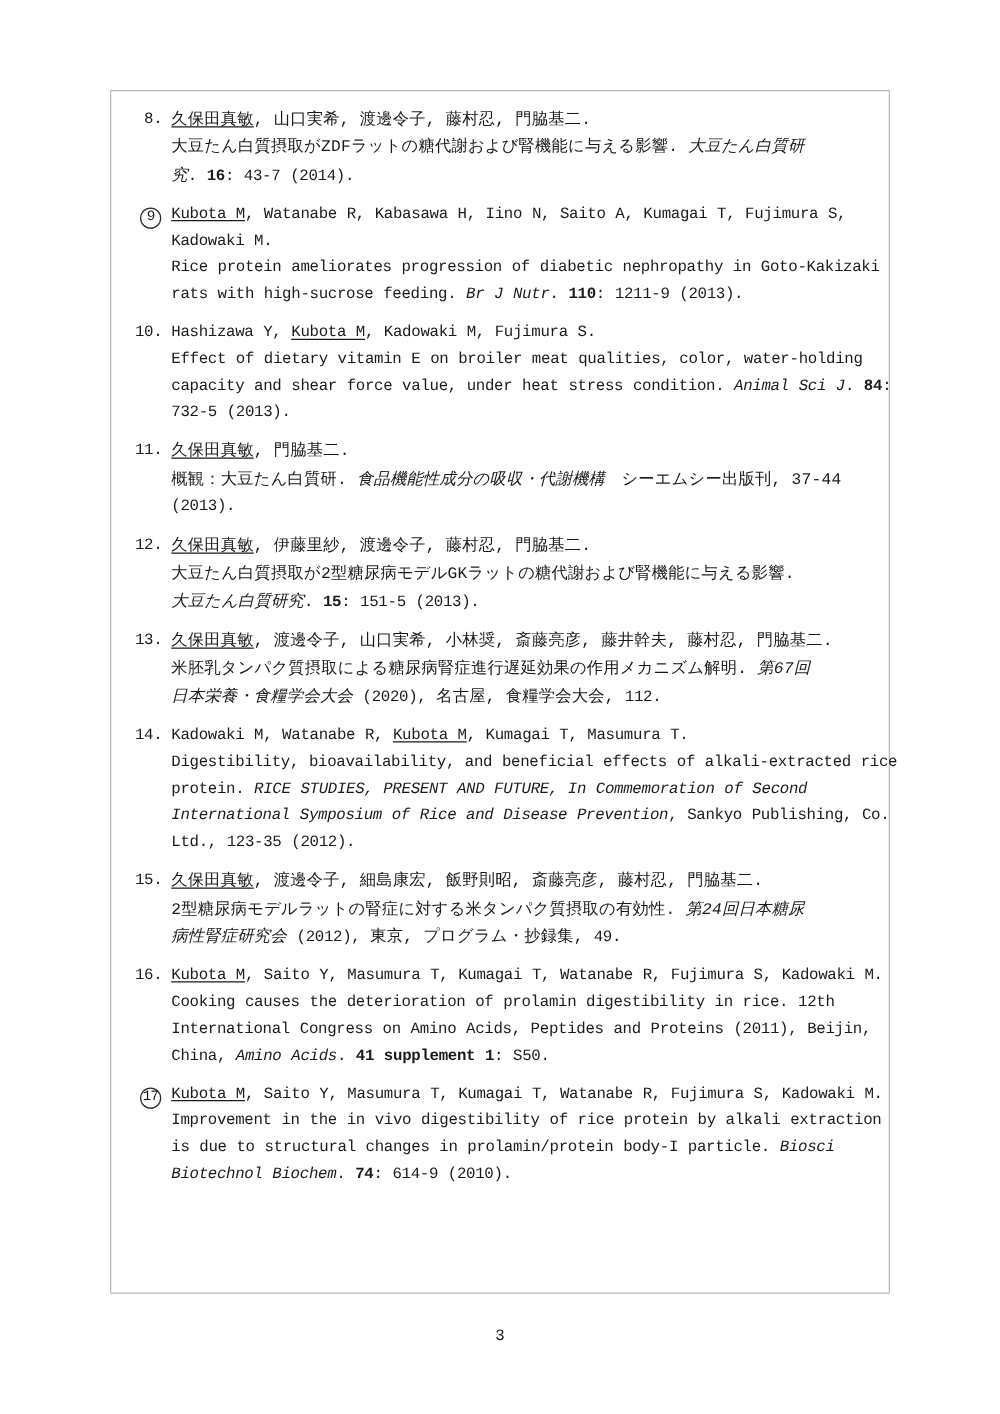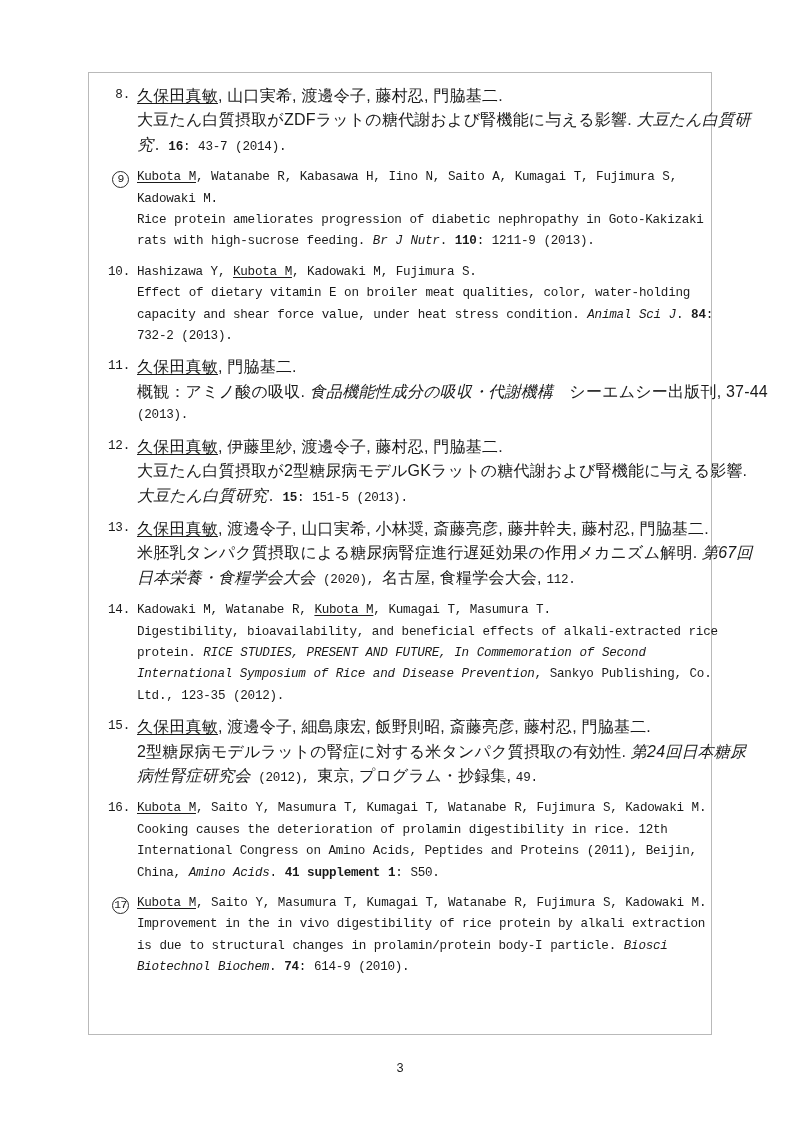--- a/index.html
+++ b/index.html
@@ -77,22 +77,22 @@
     font-family: "Liberation Mono", "DejaVu Sans Mono", monospace;
     font-size: 12.6px;
     line-height: 21.4px;
     letter-spacing: -0.25px;
     word-spacing: 0.5px;
   }
 
   .line { white-space: nowrap; }
 
   .jp {
-    font-family: Liberation Sans, sans-serif;
-    font-size: 16px;
+    font-family: Liberation Mono, monospace;
+    font-size: 13px;
     letter-spacing: 0.2px;
     word-spacing: 0;
   }
   .jp.ital { font-style: italic; }
 
   .u { text-decoration: underline; text-underline-offset: 2px; }
   .i { font-style: italic; }
   .b { font-weight: bold; }
 
   #page-number {
@@ -127,28 +127,28 @@
           <div class="line"><span class="">Rice protein ameliorates progression of diabetic nephropathy in Goto-Kakizaki</span></div>
           <div class="line"><span class="">rats with high-sucrose feeding. </span><span class="i">Br J Nutr</span><span class="">. </span><span class="b">110</span><span class="">: 1211-9 (2013).</span></div>
         </div>
       </div>
       <div class="ref">
         <div class="marker">10.</div>
         <div class="body">
           <div class="line"><span class="">Hashizawa Y, </span><span class="u">Kubota M</span><span class="">, Kadowaki M, Fujimura S.</span></div>
           <div class="line"><span class="">Effect of dietary vitamin E on broiler meat qualities, color, water-holding</span></div>
           <div class="line"><span class="">capacity and shear force value, under heat stress condition. </span><span class="i">Animal Sci J</span><span class="">. </span><span class="b">84</span><span class="">:</span></div>
-          <div class="line"><span class="">732-2 (2013).</span></div>
+          <div class="line"><span class="">732-5 (2013).</span></div>
         </div>
       </div>
       <div class="ref">
         <div class="marker">11.</div>
         <div class="body">
           <div class="line"><span class="jp u">久保田真敏</span><span class="jp">, 門脇基二.</span></div>
-          <div class="line"><span class="jp">概観：アミノ酸の吸収. </span><span class="jp ital">食品機能性成分の吸収・代謝機構</span><span class="jp">　シーエムシー出版刊, 37-44</span></div>
+          <div class="line"><span class="jp">概観：大豆たん白質研. </span><span class="jp ital">食品機能性成分の吸収・代謝機構</span><span class="jp">　シーエムシー出版刊, 37-44</span></div>
           <div class="line"><span class="">(2013).</span></div>
         </div>
       </div>
       <div class="ref">
         <div class="marker">12.</div>
         <div class="body">
           <div class="line"><span class="jp u">久保田真敏</span><span class="jp">, 伊藤里紗, 渡邊令子, 藤村忍, 門脇基二.</span></div>
           <div class="line"><span class="jp">大豆たん白質摂取が2型糖尿病モデルGKラットの糖代謝および腎機能に与える影響.</span></div>
           <div class="line"><span class="jp ital">大豆たん白質研究</span><span class="">. </span><span class="b">15</span><span class="">: 151-5 (2013).</span></div>
         </div>

